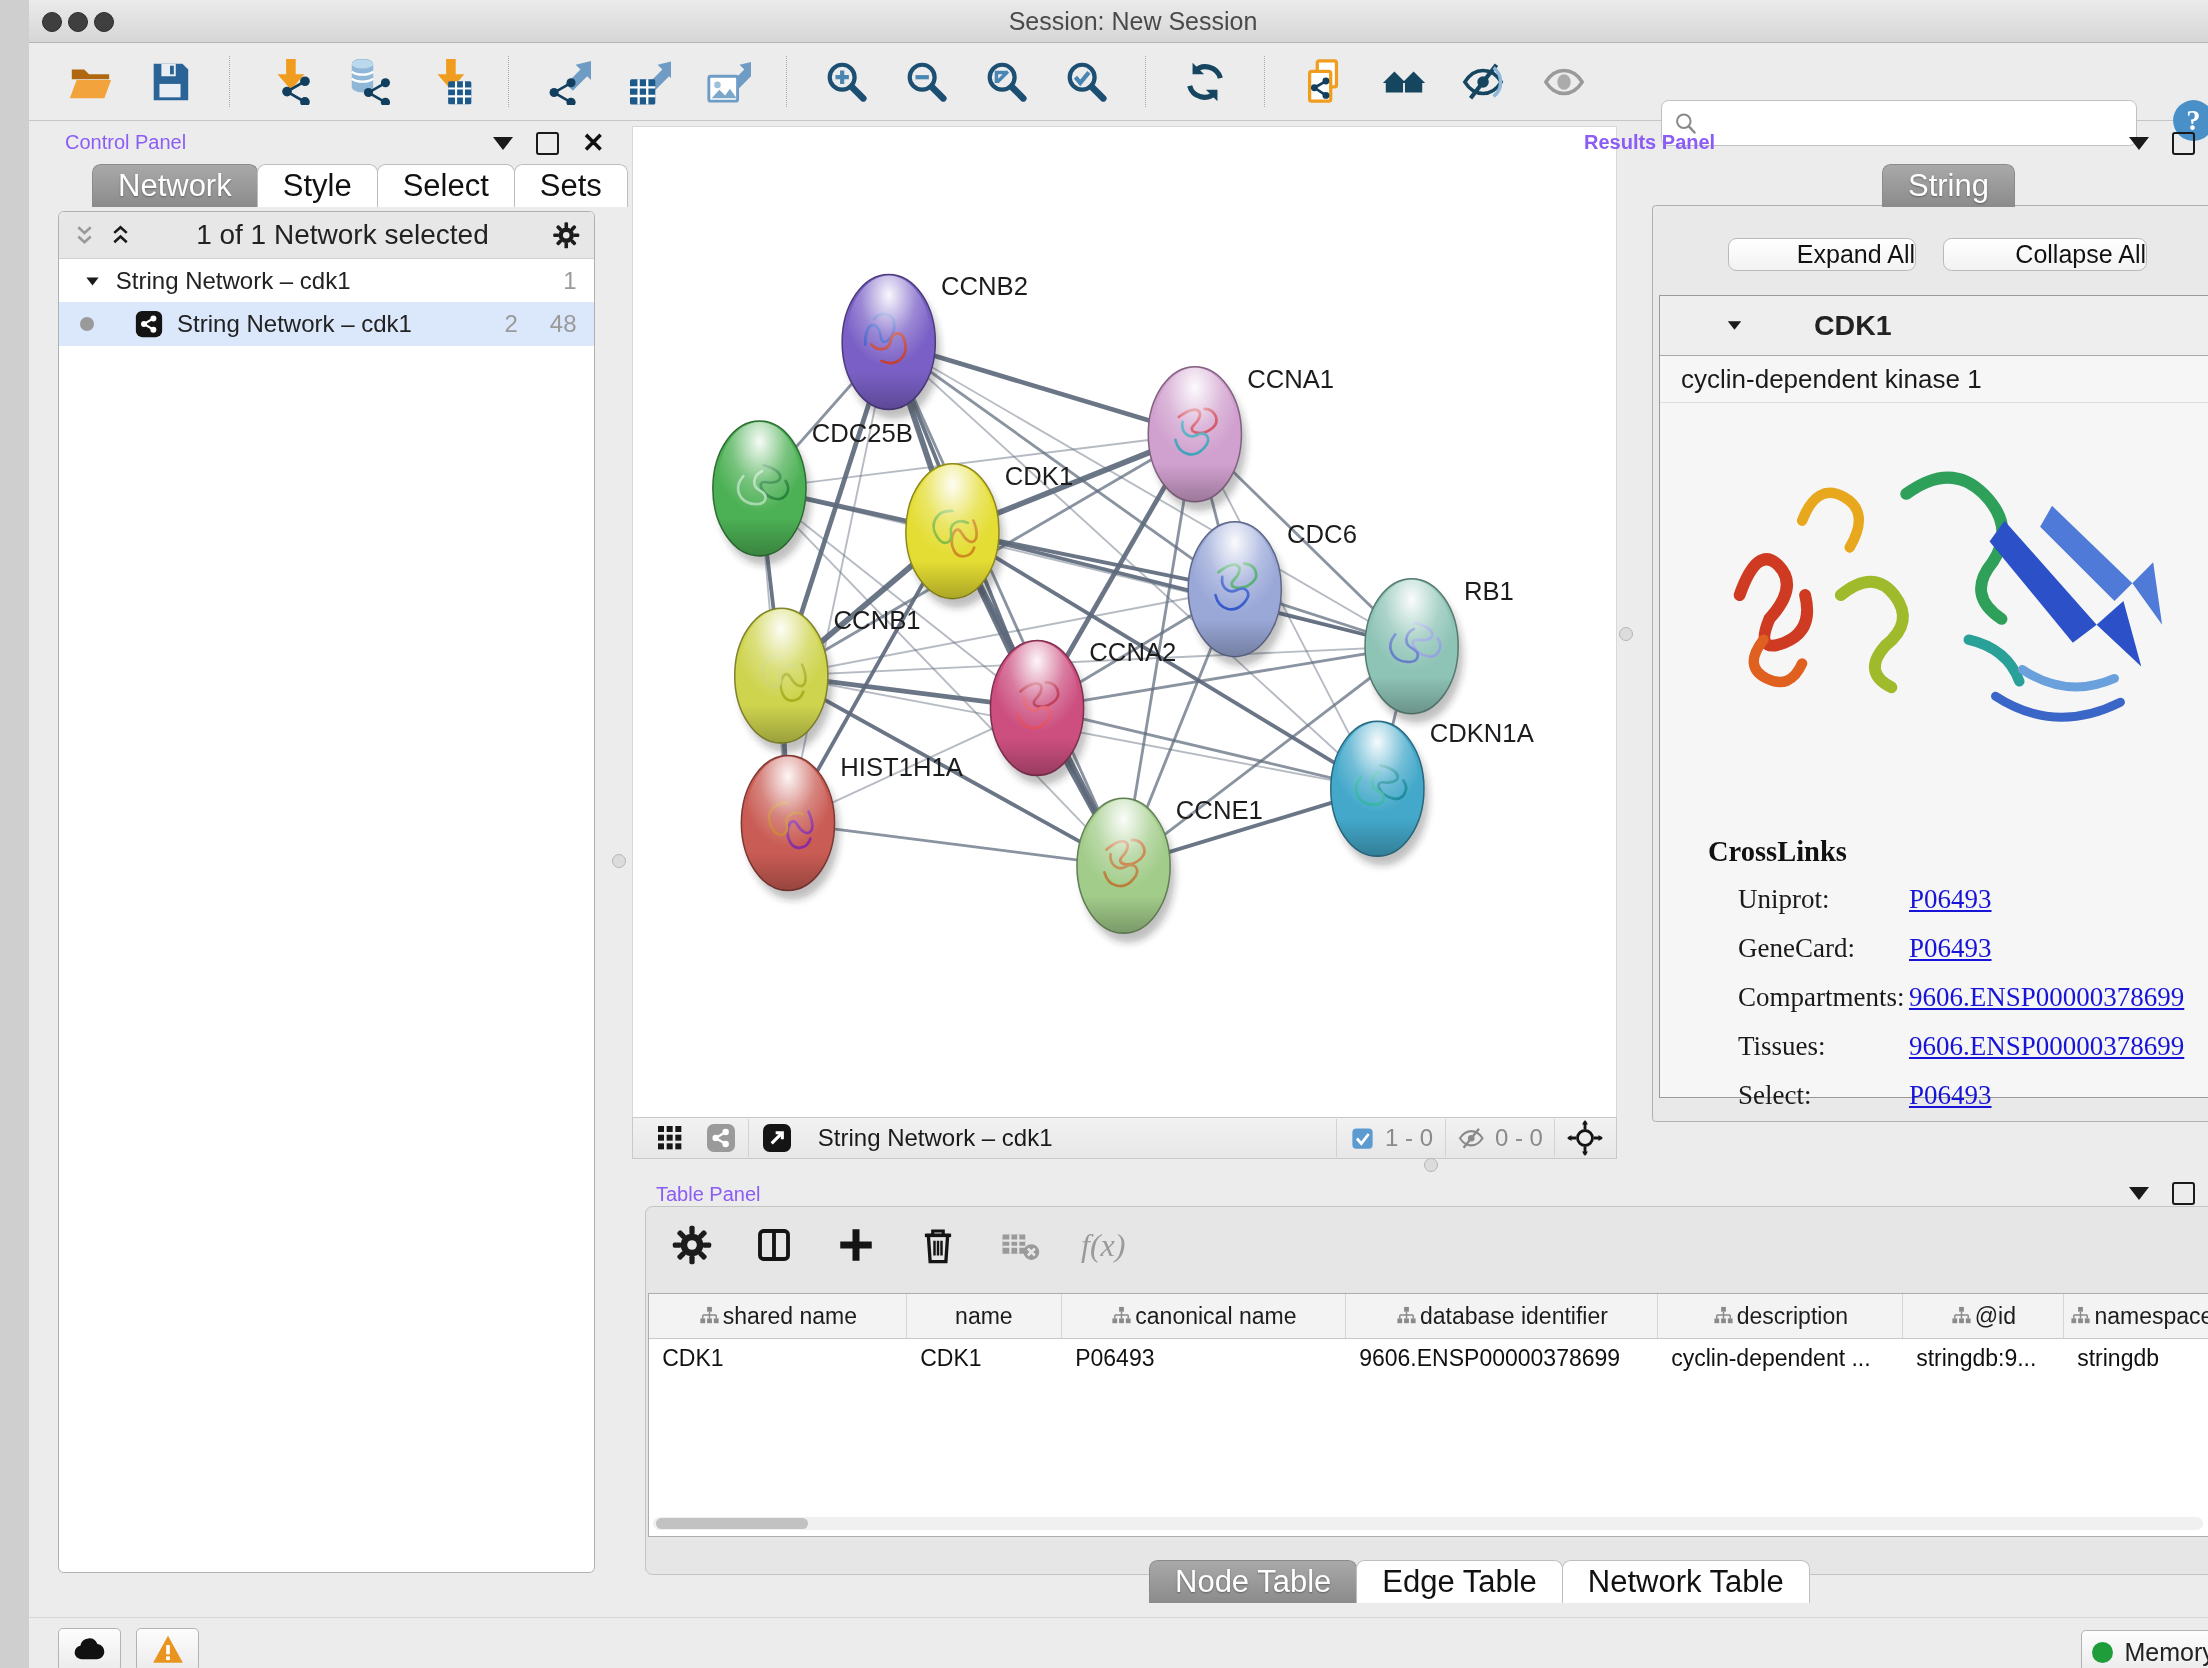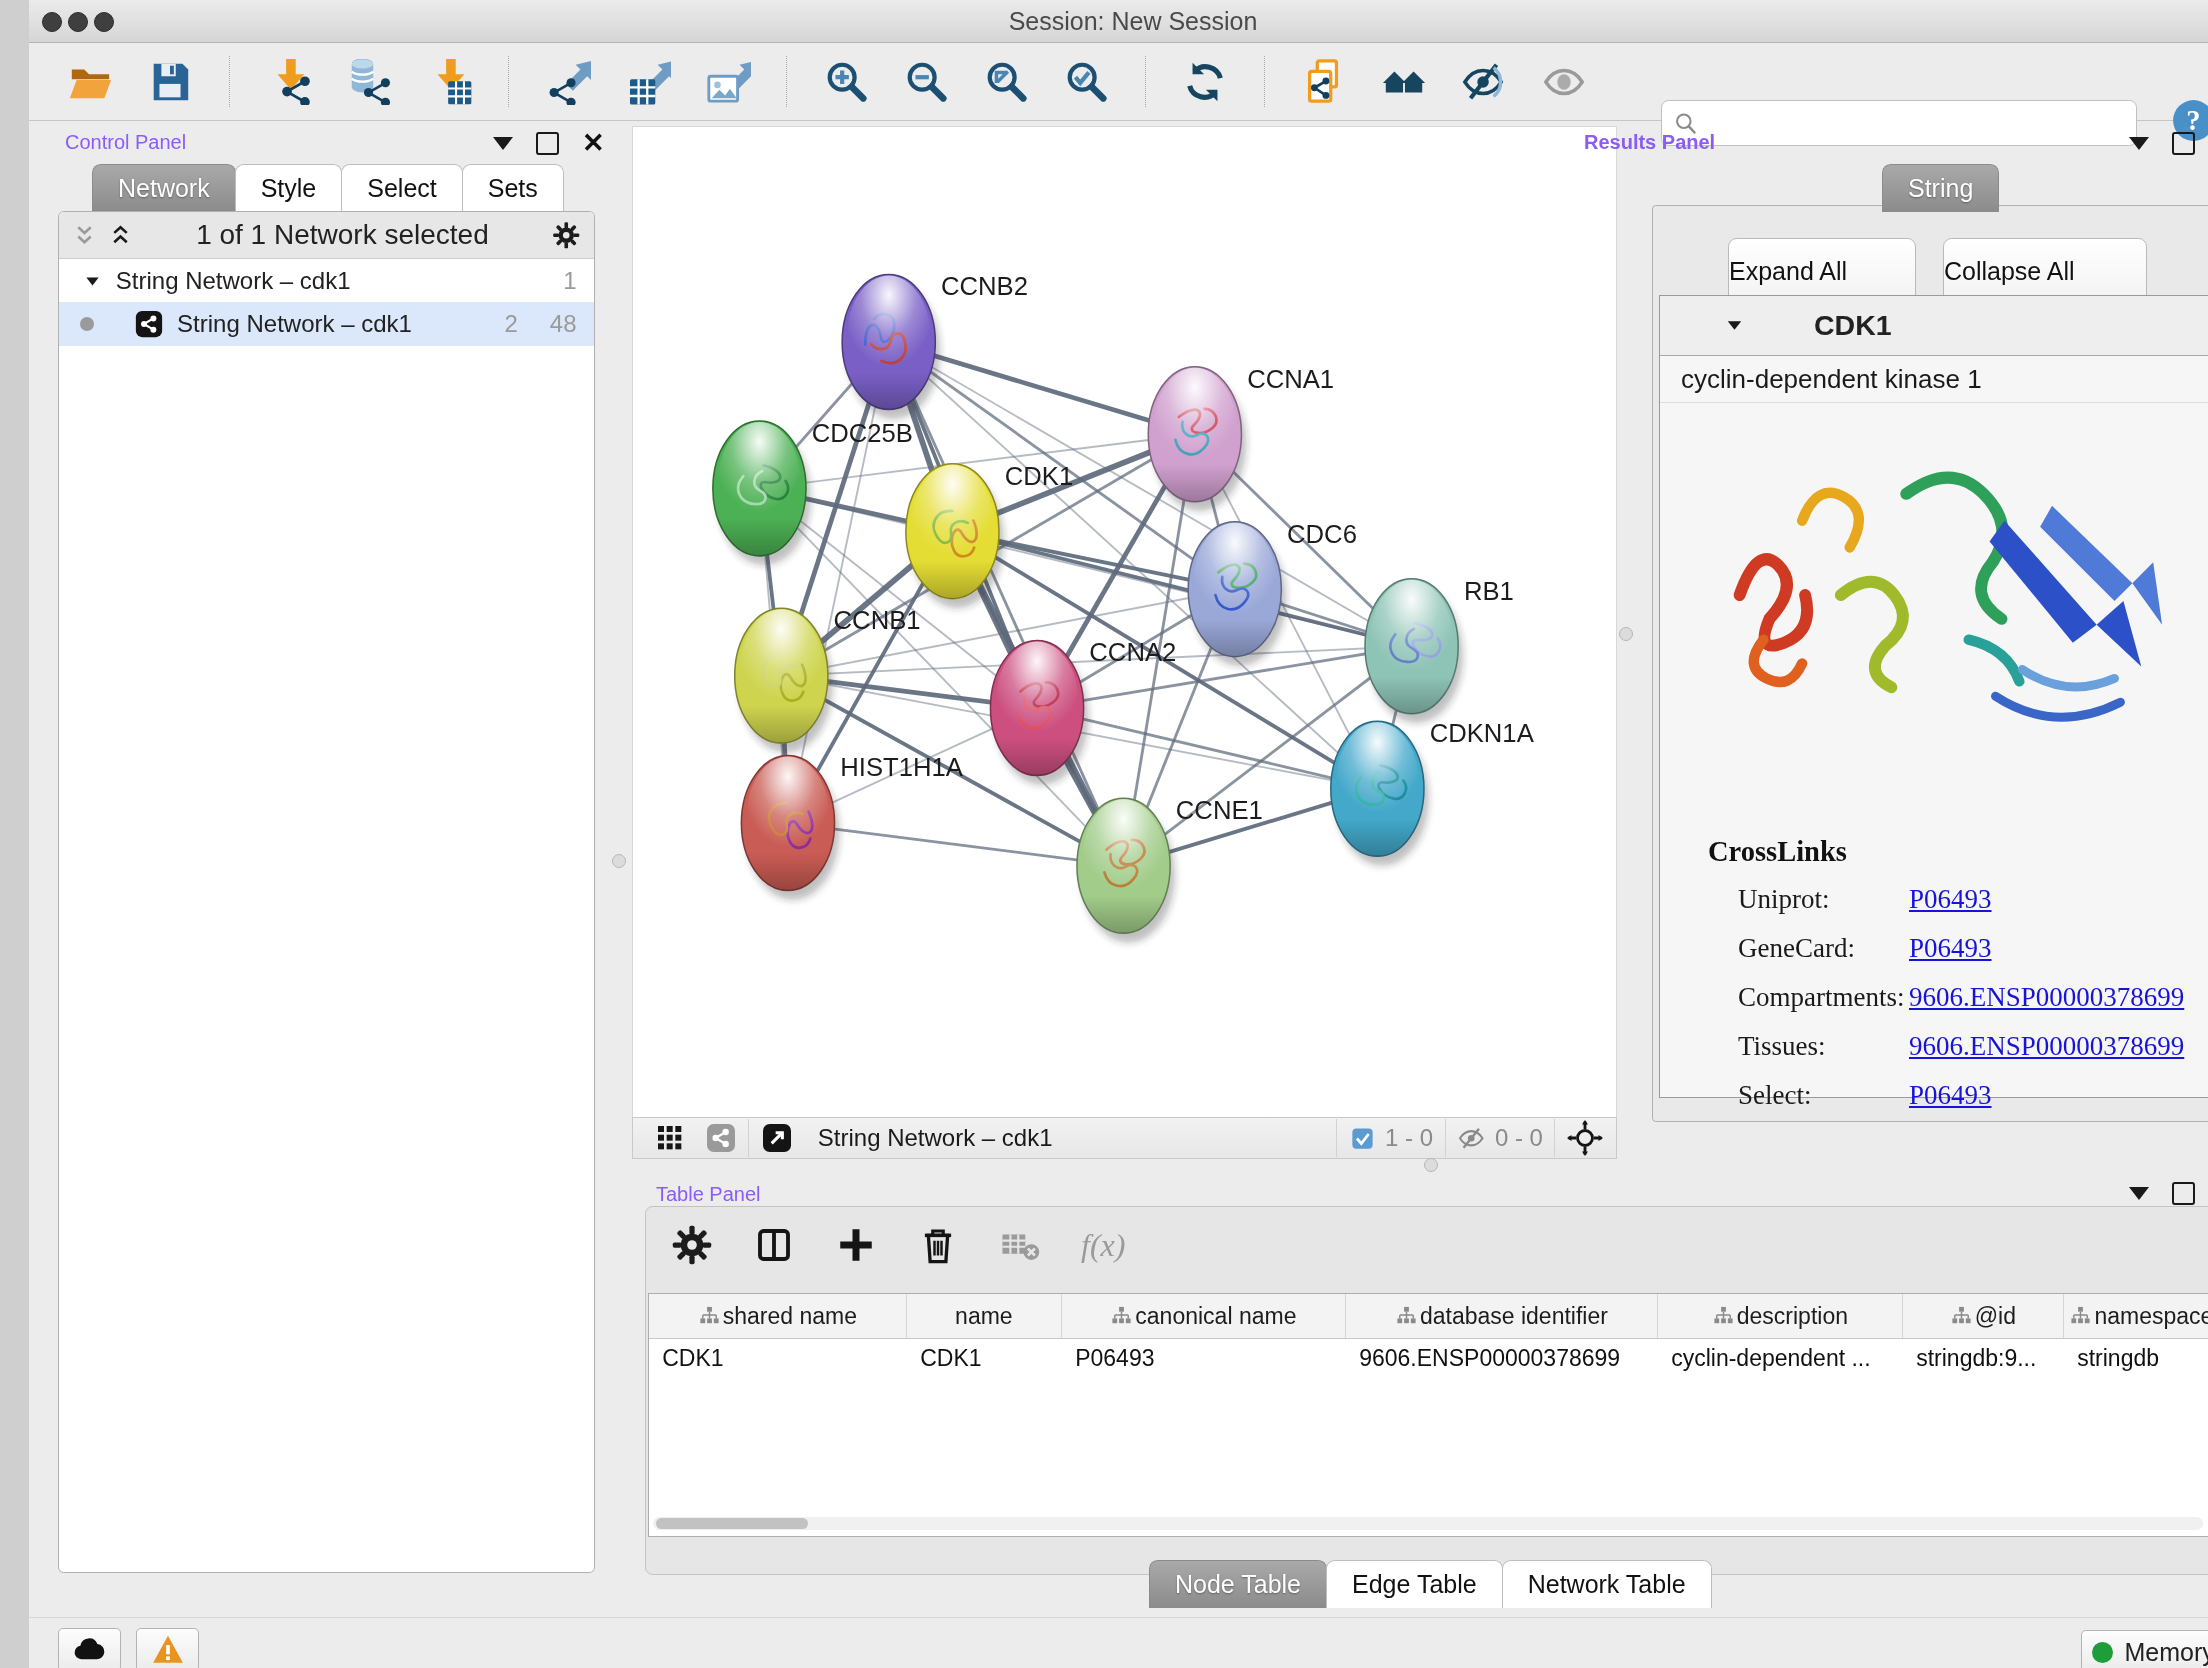--- a/index.html
+++ b/index.html
@@ -26,21 +26,21 @@
   #helpbtn{left:2140px;top:53px;width:49px;height:49px;}
   #helpbtn svg{width:49px;height:49px;}
   
   .ptitle{font-size:20px;color:#8b5cf6;}
   .pctrl{position:absolute;top:0;height:28.5px;display:flex;align-items:center;gap:23px;}
   .caret-b{width:0;height:0;border-left:10.5px solid transparent;border-right:10.5px solid transparent;
     border-top:13.3px solid #1a1a1a;}
   .fbox{width:19px;height:19px;border:2.9px solid #1a1a1a;border-radius:2.9px;}
   .xglyph{font-size:27px;font-weight:bold;color:#111;line-height:25px;}
   .tab{display:inline-block;background:#fff;border:1px solid #bdbdbd;border-bottom:none;
-    border-radius:8.6px 8.6px 0 0;padding:9px 25px;font-size:25px;color:#111;margin-right:-1px;}
+    border-radius:8.6px 8.6px 0 0;padding:3px 25px;font-size:31px;color:#111;margin-right:-1px;}
   .tab.sel{background:linear-gradient(#a9a9a9,#8b8b8b);color:#fff;
     text-shadow:0 1px 1.9px rgba(0,0,0,.35);border-color:#8b8b8b;}
   
   #cp-title{left:36px;top:131px;}
   #cp-box{left:28.5px;top:211px;width:535px;height:1360px;background:#fff;
     border:1.9px solid #b0b0b0;border-radius:5.7px;overflow:hidden;}
   #cp-head{position:absolute;left:0;top:0;width:100%;height:46px;background:#e7e7e7;
     border-bottom:1px solid #cfcfcf;display:flex;align-items:center;}
   #cp-head svg{width:25px;height:25px;}
   .trow{position:absolute;left:0;width:100%;height:44px;display:flex;align-items:center;font-size:24px;}
@@ -50,21 +50,21 @@
   #netfooter{left:603px;top:1117px;width:983px;height:40px;background:linear-gradient(#f2f2f2,#e7e7e7);
     border:1px solid #c9c9c9;display:flex;align-items:center;font-size:24px;color:#8a8a8a;}
   #netfooter .fsep{width:0;height:38px;border-left:1px solid #d2d2d2;margin:0 11.4px;}
   #netfooter svg{width:32px;height:32px;}
   .handle{width:12.4px;height:12.4px;border-radius:50%;background:#dcdcdc;border:1px solid #b6b6b6;}
   
   #rp-title{left:1555px;top:131px;font-weight:bold;}
   #rp-box{left:1623px;top:205px;width:571px;height:915px;background:#e9e9e9;
     border:1.9px solid #b0b0b0;border-radius:3.8px;}
   .btn{background:linear-gradient(#ffffff,#f2f2f2);border:1px solid #b9b9b9;border-radius:8.6px;
-    font-size:25px;padding:18px 0;text-align:left;color:#111;}
+    font-size:25px;padding:1px 0;text-align:right;color:#111;}
   #rp-card{left:1630px;top:295px;width:550px;height:801px;background:#f6f6f6;border:1px solid #9a9a9a;}
   #rp-cardhead{position:absolute;left:0;top:0;width:100%;height:59px;background:#eeeeee;
     border-bottom:1px solid #a8a8a8;display:flex;align-items:center;}
   #rp-desc{position:absolute;left:0;top:60px;width:100%;height:46px;border-bottom:1px solid #ddd;
     display:flex;align-items:center;font-size:26px;color:#1a1a1a;}
   .serif{font-family:"Liberation Serif",serif;}
   .xrow{display:flex;font-size:27px;margin-bottom:18px;}
   .xrow .xlabel{width:171px;color:#1a1a1a;}
   .xrow a{color:#1714d8;text-decoration:underline;}
   #rp-scroll{left:2181px;top:297px;width:9.5px;height:797px;background:#ececec;border-radius:4.8px;}

